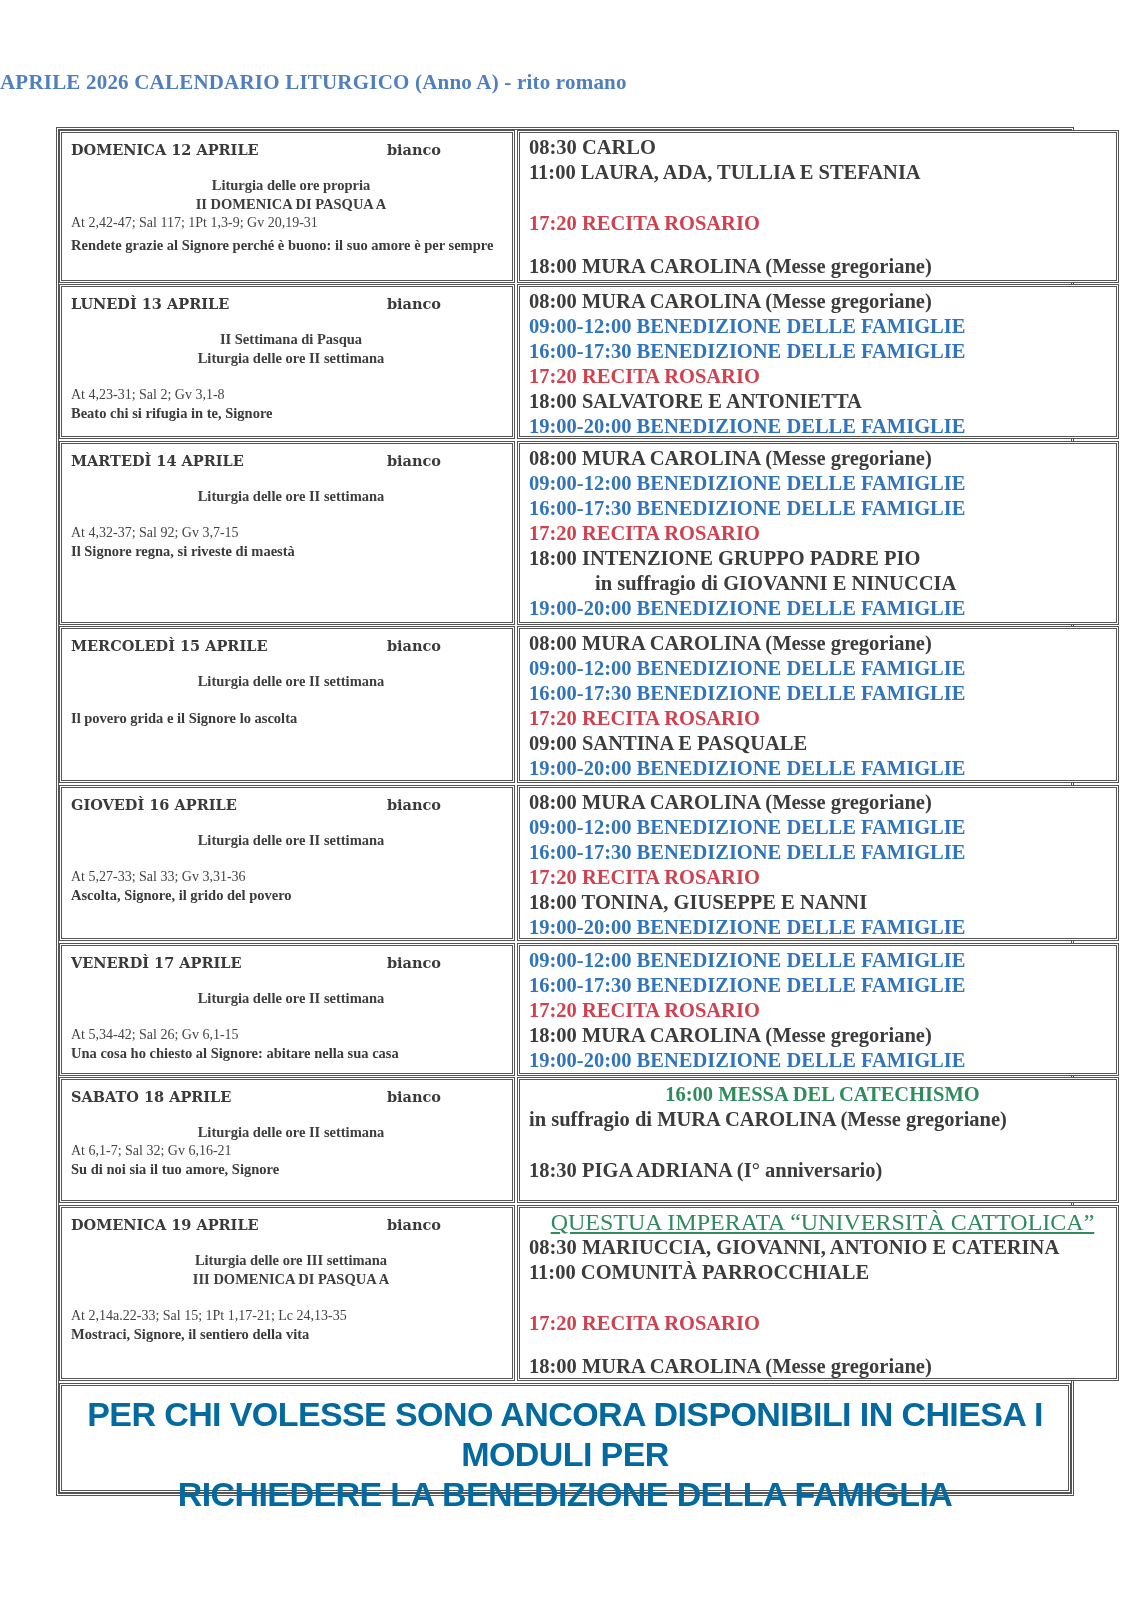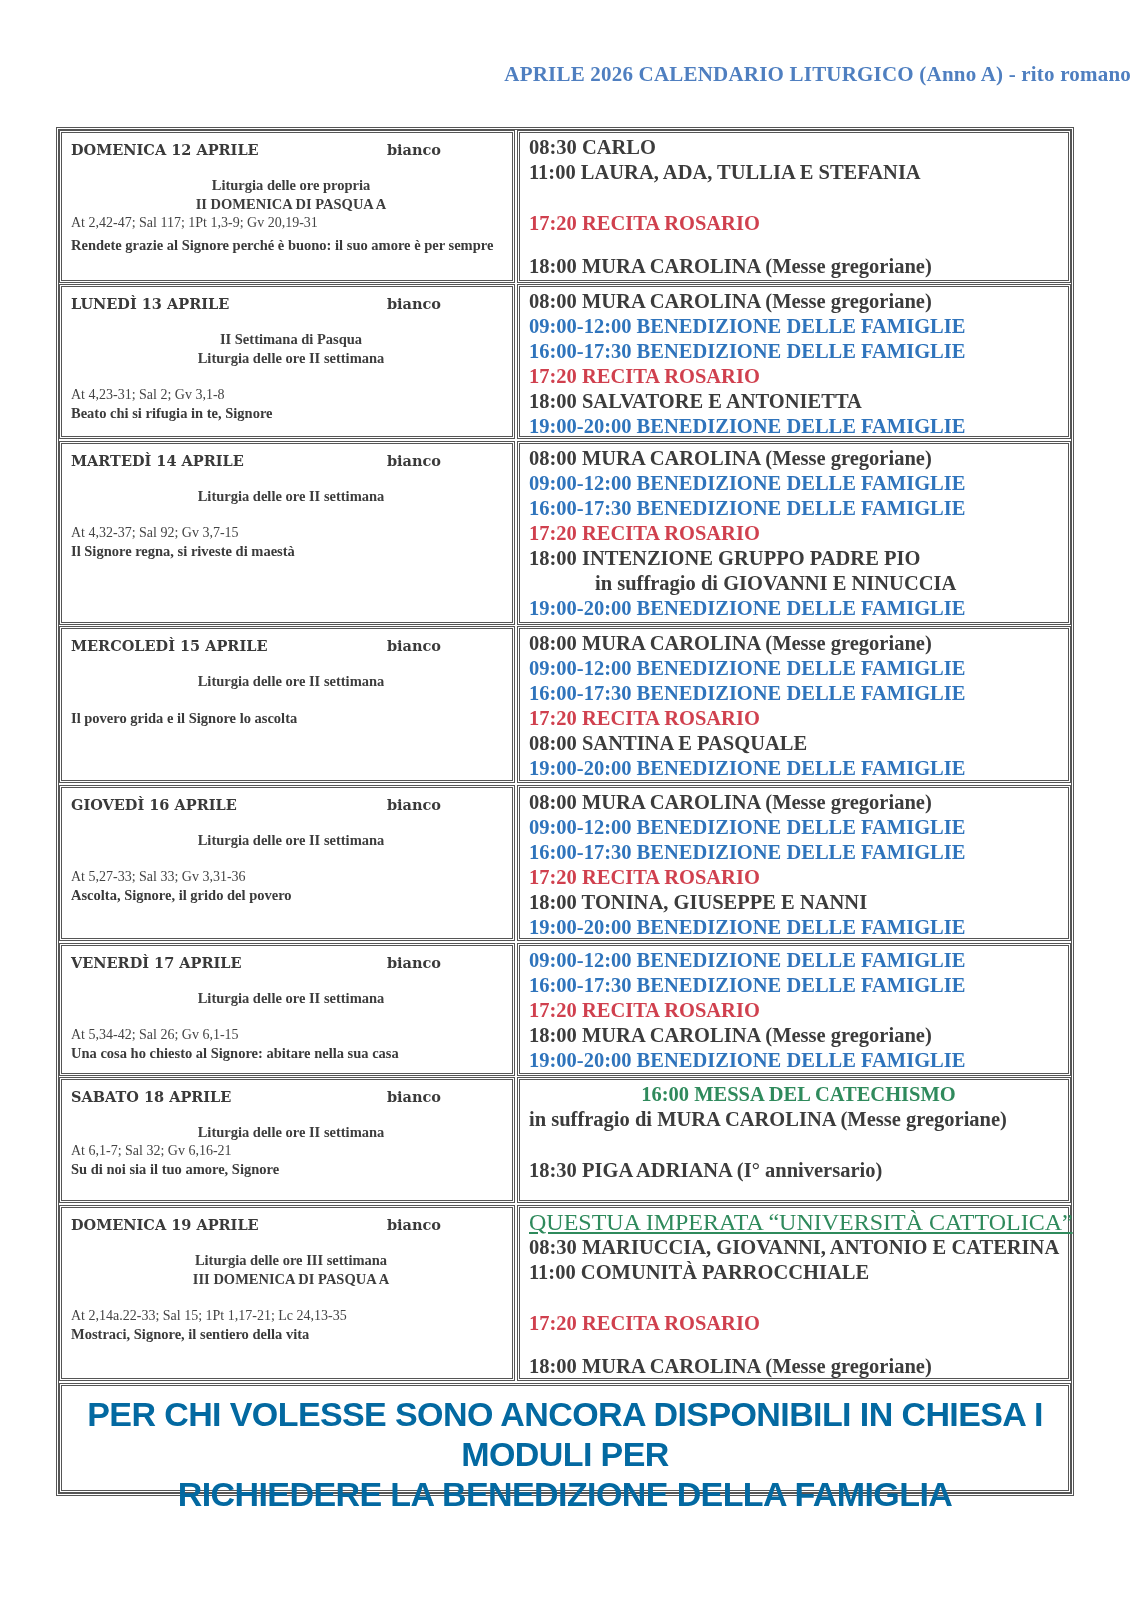--- a/index.html
+++ b/index.html
@@ -1,19 +1,19 @@
 <!DOCTYPE html>
 <html><head>
 <meta charset="utf-8">
 <style>
   html, body { margin: 0; padding: 0; background: #ffffff; }
   body { width: 1131px; height: 1600px; position: relative; font-family: "Liberation Serif", "DejaVu Serif", serif; color: #3a3a3a; }
-  .title { position: absolute; top: 62px; left: 0; width: 1131px; text-align: right; font-size: 21px; font-weight: bold; color: #4f7fc0; letter-spacing: 0.2px; }
+  .title { position: absolute; top: 70px; left: 0; width: 1131px; text-align: left; font-size: 21px; font-weight: bold; color: #4f7fc0; letter-spacing: 0.2px; }
   .outer { position: absolute; left: 56px; top: 127px; width: 1018px; height: 1369px; border: 3px double #555; box-sizing: border-box; }
-  .row { position: absolute; left: 59px; width: 1012px; }
+  .row { position: absolute; left: 59px; width: 1012px; padding-left: 48px; }
   .cell { position: absolute; top: 0; bottom: 0; border: 3px double #555; box-sizing: border-box; background: #fff; }
   .left { left: 0; width: 456px; padding: 8px 0 0 9px; font-family: "Liberation Serif", "DejaVu Serif", serif; }
   .right { left: 458px; right: 0; padding: 2px 0 0 9px; font-family: "Liberation Serif", serif; }
   .day { font-family: "DejaVu Serif", serif; font-weight: bold; font-size: 14.5px; color: #3a3a3a; display: flex; justify-content: space-between; width: 370px; }
   .day .color { margin-right: 0; }
   .center { text-align: center; width: 440px; font-weight: bold; font-size: 14.5px; color: #3d3d3d; line-height: 19px; }
   .readings { font-size: 14px; color: #444; line-height: 18px; }
   .ps { font-weight: bold; font-size: 14.5px; color: #3a3a3a; line-height: 19px; }
   .ev { font-weight: bold; font-size: 20.5px; line-height: 25px; white-space: nowrap; }
   .dark { color: #3c3c3c; }
@@ -110,21 +110,21 @@
     <div style="height:18px"></div>
     <div class="center">Liturgia delle ore II settimana</div>
     <div style="height:18px"></div>
     <div class="ps">Il povero grida e il Signore lo ascolta</div>
   </div>
   <div class="cell right">
     <div class="ev dark">08:00 MURA CAROLINA (Messe gregoriane)</div>
     <div class="ev blue">09:00-12:00 BENEDIZIONE DELLE FAMIGLIE</div>
     <div class="ev blue">16:00-17:30 BENEDIZIONE DELLE FAMIGLIE</div>
     <div class="ev red">17:20 RECITA ROSARIO</div>
-    <div class="ev dark">08:00 SANTINA E PASQUALE</div>
+    <div class="ev dark">09:00 SANTINA E PASQUALE</div>
     <div class="ev blue">19:00-20:00 BENEDIZIONE DELLE FAMIGLIE</div>
   </div>
 </div>
 
 <div class="row" style="top:785px;height:156px;">
   <div class="cell left">
     <div class="day">
         <span>GIOVEDÌ 16 APRILE</span>
         <span class="color">bianco</span>
       </div>

